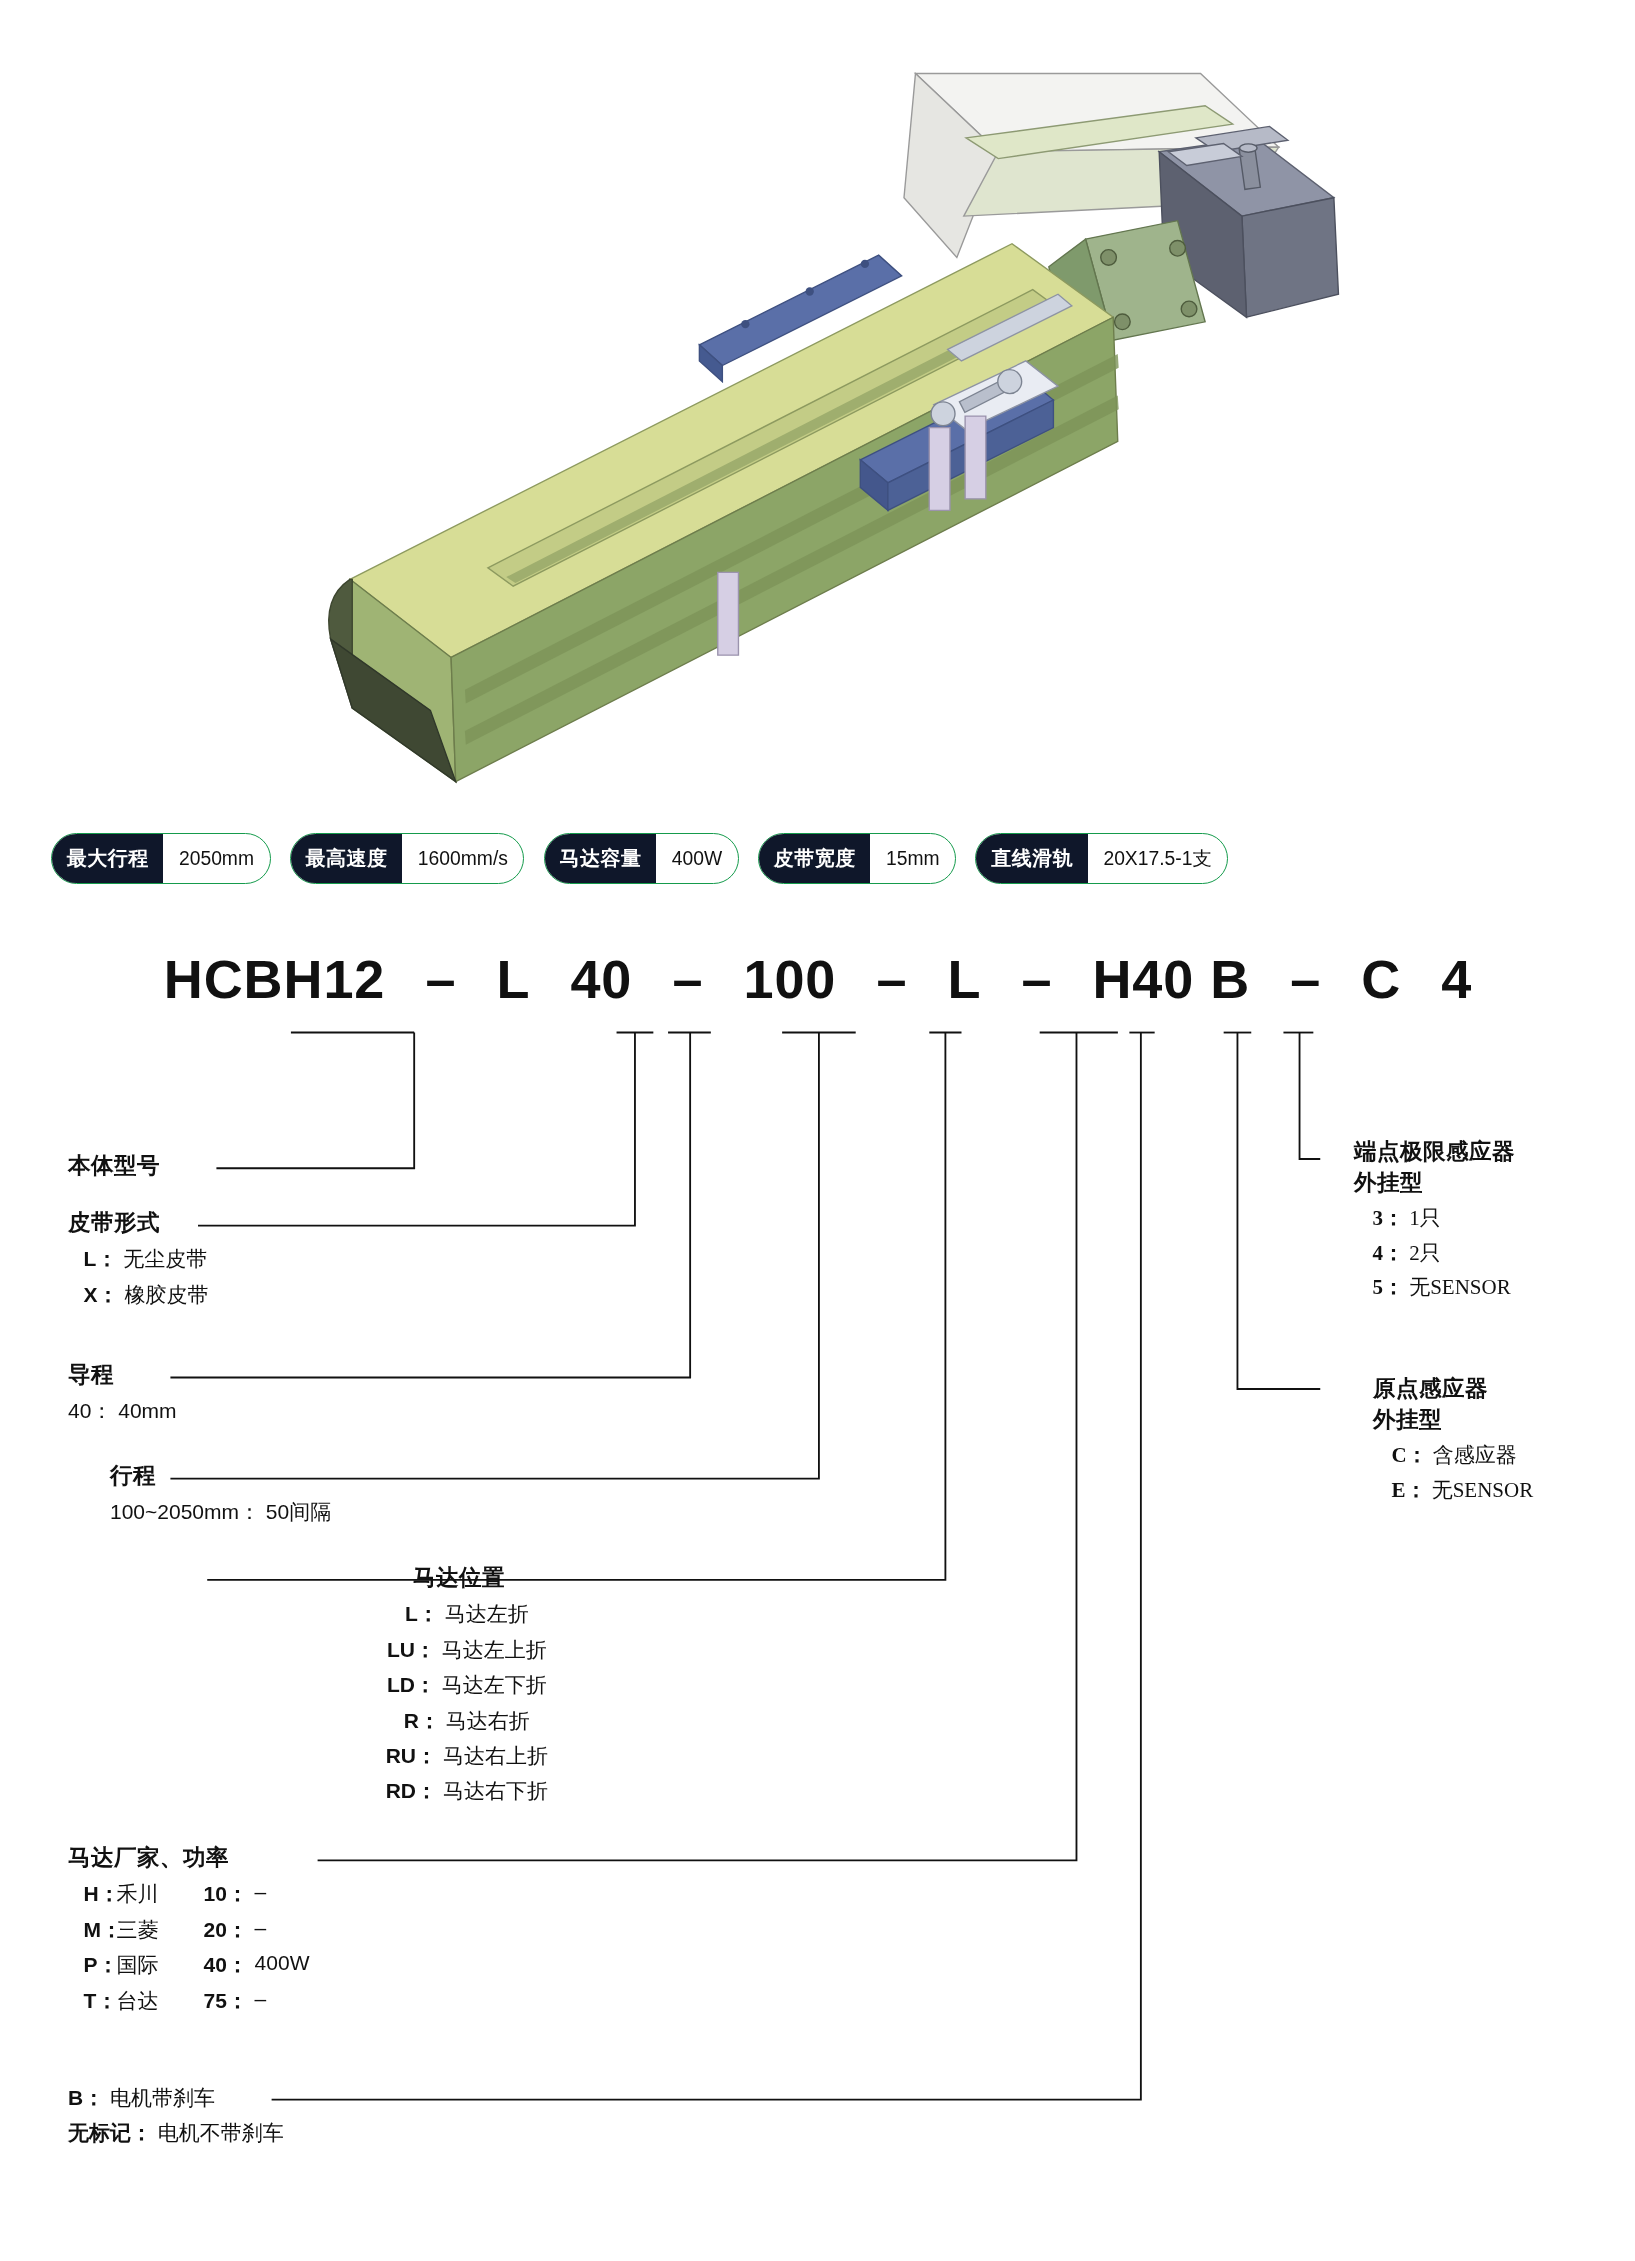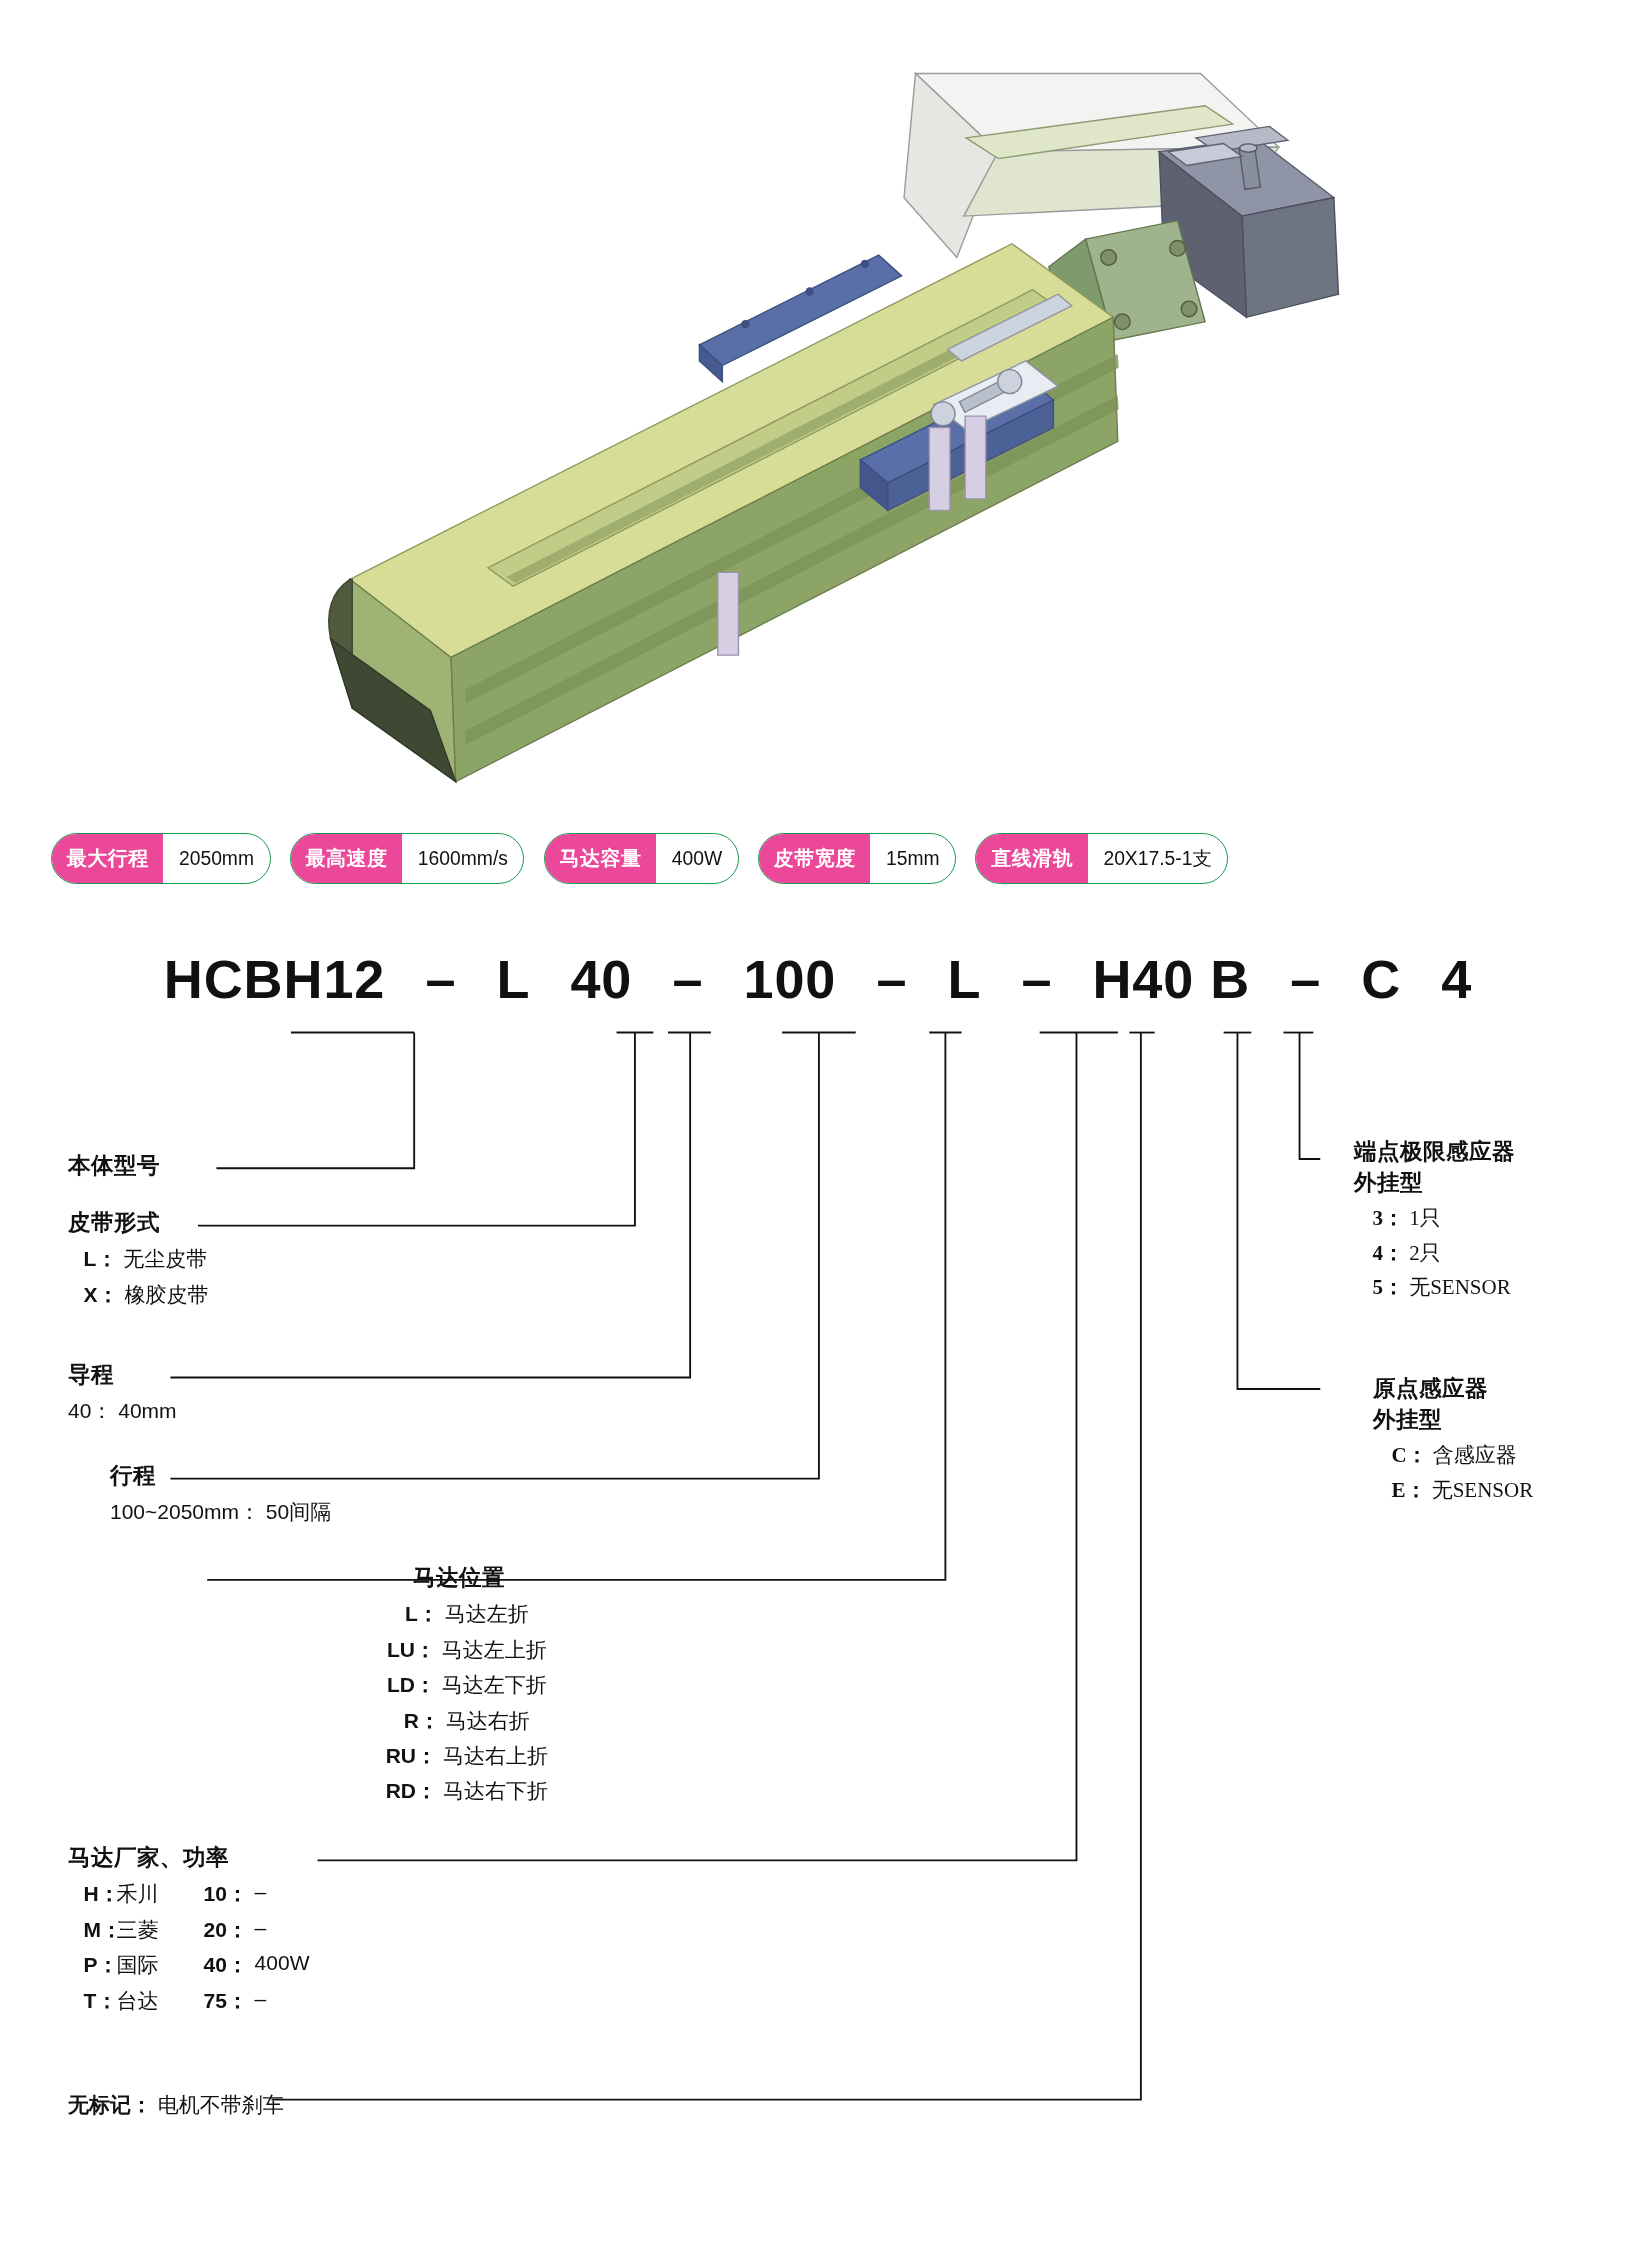--- a/index.html
+++ b/index.html
@@ -42,21 +42,21 @@
   .spec-pill {
     display: flex;
     align-items: center;
     border: 1.4px solid #159b4c;
     border-radius: 28px;
     height: 51px;
     background: #fff;
     box-sizing: border-box;
   }
   .spec-pill .pill-label {
-    background: #ec4899;
+    background: #0f172a;
     color: #fff;
     font-size: 20px;
     font-weight: bold;
     height: 100%;
     display: flex;
     align-items: center;
     padding: 0 14.7px;
     border-radius: 28px 0 0 28px;
     white-space: nowrap;
     letter-spacing: 0.5px;
@@ -388,20 +388,24 @@
     </div>
     <div class="maker-row">
       <div class="c1">T：</div>
       <div class="c2">台达</div>
       <div class="c3">75：</div>
       <div class="c4">–</div>
     </div>
   </div>
 
   <div class="legend" style="top:2084px;">
+    <div class="line" style="margin-top:0;">
+      <span class="key">B：</span>
+      <span>电机带刹车</span>
+    </div>
     <div class="line">
       <span class="key">无标记：</span>
       <span>电机不带刹车</span>
     </div>
   </div>
 
   <div class="legend-right" style="top:1136px;">
     <div class="title">端点极限感应器</div>
     <div class="title">外挂型</div>
     <div class="line indent">

